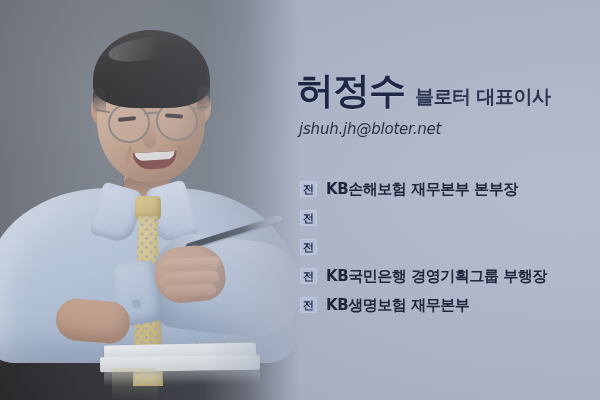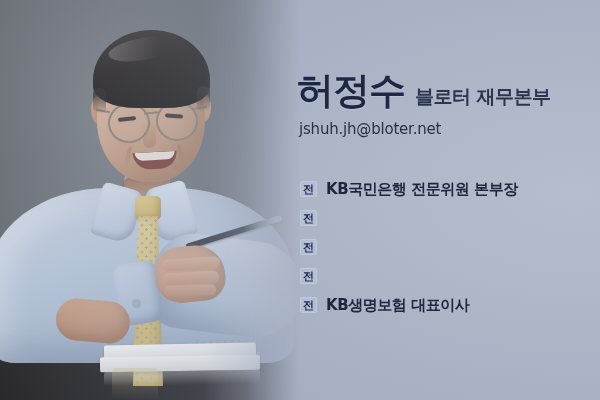--- a/index.html
+++ b/index.html
@@ -168,21 +168,21 @@
     border-radius:4px;}
   .photo-tone{position:absolute;inset:0;
     background:linear-gradient(95deg,rgba(150,160,185,.10),rgba(160,172,196,.30) 70%,rgba(168,177,196,.55));}
 
   
   .panel{position:absolute;left:297px;top:0;width:303px;height:400px;}
   .name-row{position:absolute;left:0;top:72px;display:flex;align-items:baseline;gap:10px;}
   .name{font-size:37px;font-weight:bold;color:#1d2746;letter-spacing:-1px;line-height:1;
     text-shadow:0 1px 1px rgba(255,255,255,.22);}
   .role{font-size:19px;font-weight:bold;color:#2b3550;line-height:1;letter-spacing:-.5px;}
-  .email{position:absolute;left:2px;top:120px;font-size:15px;color:#2a3145;letter-spacing:-.2px;}
+  .email{position:absolute;left:2px;top:120px;font-size:15px;color:#2a3145;letter-spacing:-.2px;font-style:italic;}
 
   .career{position:absolute;left:3px;top:176px;width:300px;}
   .career-item{display:flex;align-items:center;gap:9px;height:26px;margin-bottom:3px;}
   .badge{flex:0 0 auto;width:17px;height:16px;border-radius:2px;
     background:#b4bed6;color:#1f2a47;font-size:11px;font-weight:bold;
     display:flex;align-items:center;justify-content:center;line-height:1;
     box-shadow:0 0 0 1px rgba(255,255,255,.18) inset;}
   .career-text{font-size:15px;color:#1f263c;letter-spacing:-.45px;white-space:nowrap;
     font-weight:bold;}
 </style>
@@ -251,44 +251,45 @@
       <div class="nb-refl"></div>
 
       <div class="photo-tone"></div>
     </div>
   </div>
 
   <div class="panel">
 
     <div class="name-row">
       <span class="name">허정수</span>
-      <span class="role">블로터 재무본부</span>
+      <span class="role">블로터 대표이사</span>
     </div>
 
     <div class="email">jshuh.jh@bloter.net</div>
 
     <div class="career">
 
       <div class="career-item">
         <span class="badge">전</span>
-        <span class="career-text">KB국민은행 전문위원 본부장</span>
-      </div>
-
-      <div class="career-item">
-        <span class="badge">전</span>
-      </div>
-
-      <div class="career-item">
-        <span class="badge">전</span>
-      </div>
-
-      <div class="career-item">
-        <span class="badge">전</span>
-      </div>
-
-      <div class="career-item">
-        <span class="badge">전</span>
-        <span class="career-text">KB생명보험 대표이사</span>
+        <span class="career-text">KB손해보험 재무본부 본부장</span>
+      </div>
+
+      <div class="career-item">
+        <span class="badge">전</span>
+      </div>
+
+      <div class="career-item">
+        <span class="badge">전</span>
+      </div>
+
+      <div class="career-item">
+        <span class="badge">전</span>
+        <span class="career-text">KB국민은행 경영기획그룹 부행장</span>
+      </div>
+
+      <div class="career-item">
+        <span class="badge">전</span>
+        <span class="career-text">KB생명보험 재무본부</span>
       </div>
 
     </div>
   </div>
 </div>
 
 </body></html>

